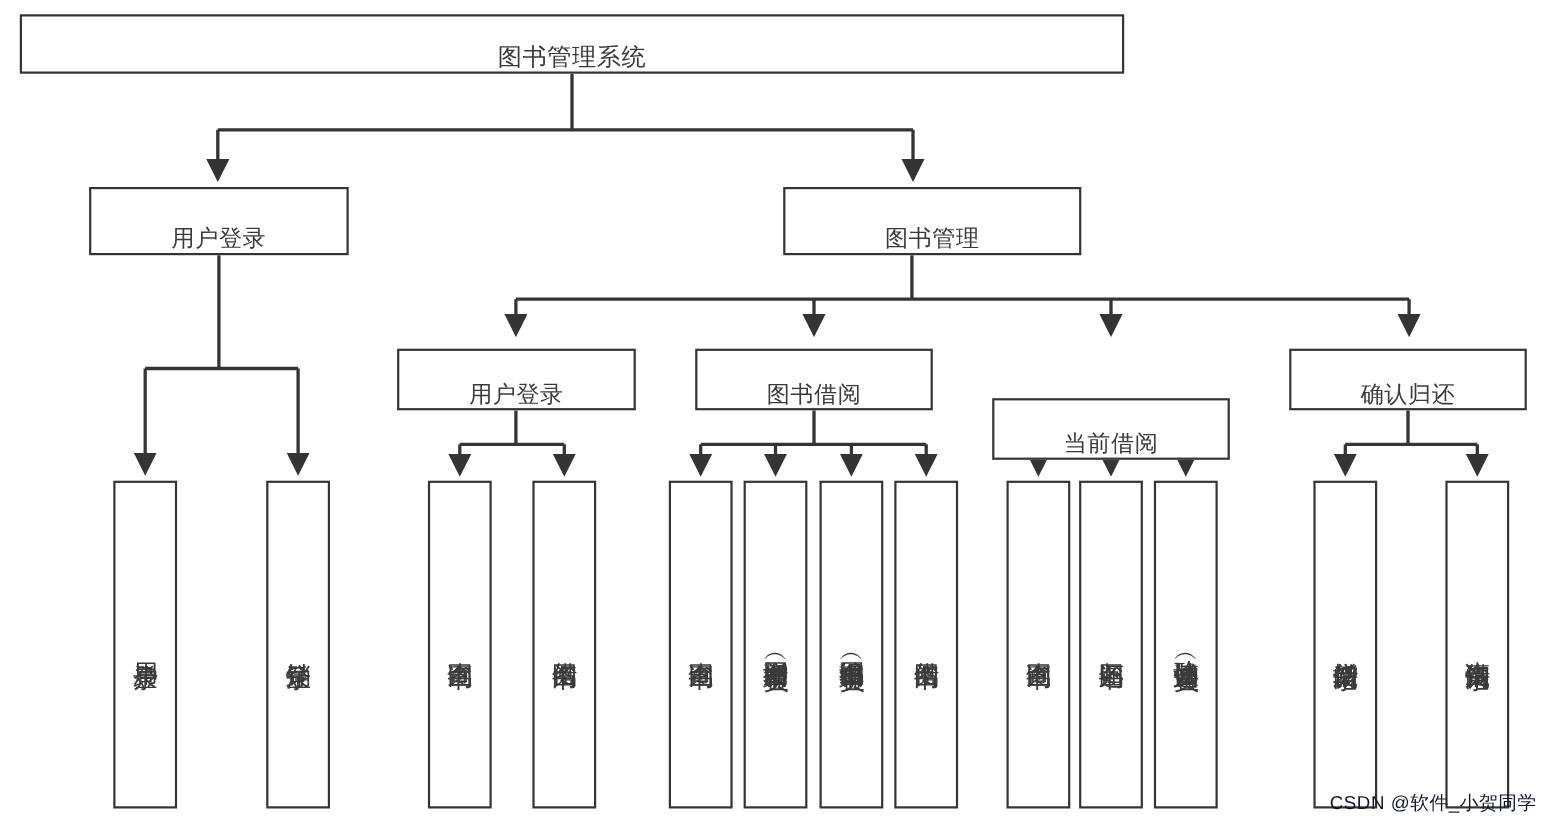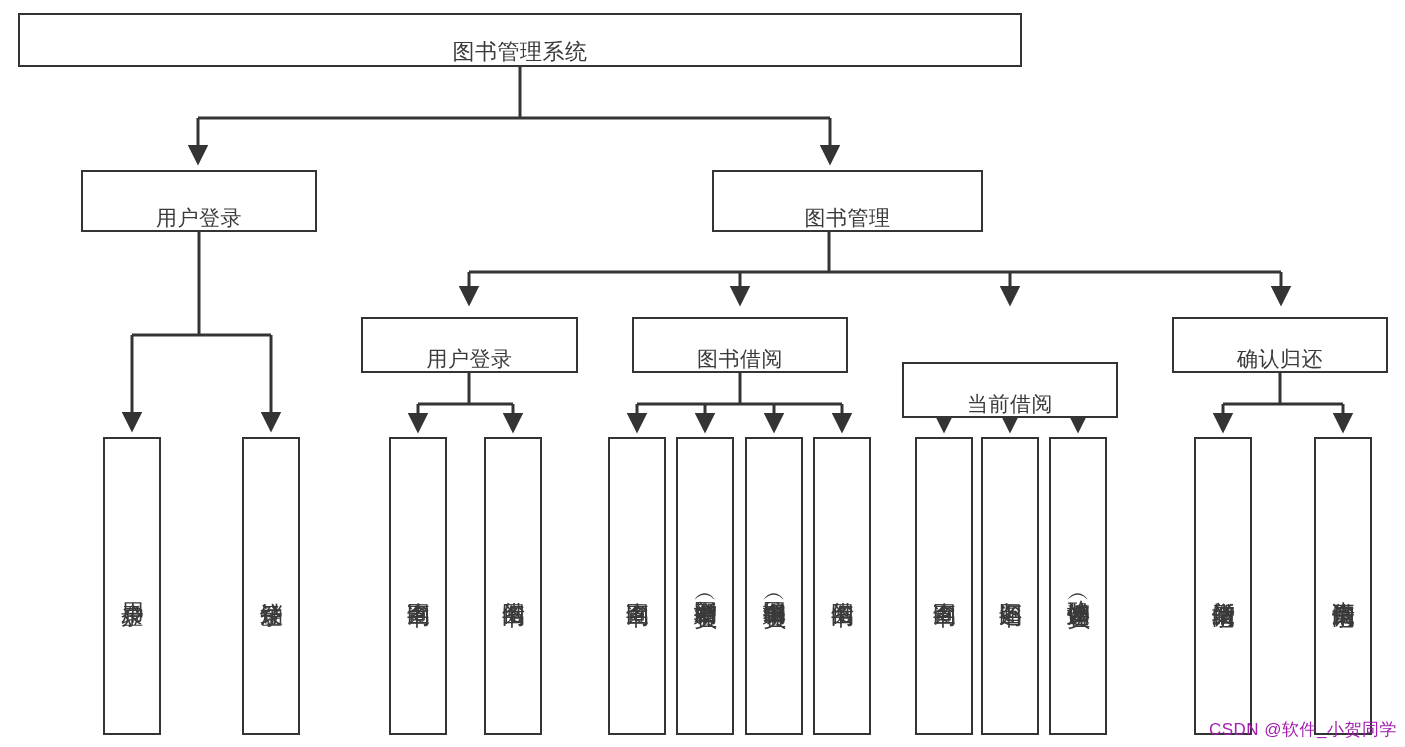--- a/index.html
+++ b/index.html
@@ -64,21 +64,21 @@
     line-height: 1.12;
     letter-spacing: 1px;
     white-space: normal;
     max-height: 282px;
   }
   #watermark {
     position: absolute;
     right: 8px;
     bottom: 6px;
     font-size: 17px;
-    color: #a21caf;
+    color: #0f172a;
     white-space: nowrap;
     letter-spacing: 0.5px;
   }
 </style>
 </head>
 <body>
 
 <div id="diagram-root">
 
   <svg id="edge-layer" viewBox="0 0 1405 747" xmlns="http://www.w3.org/2000/svg">

